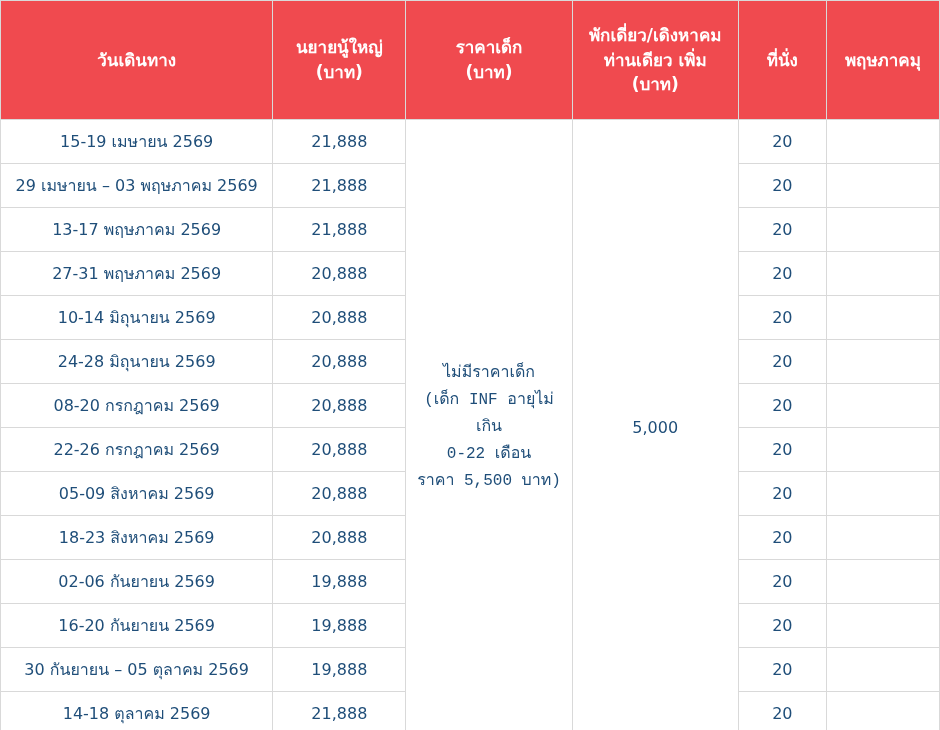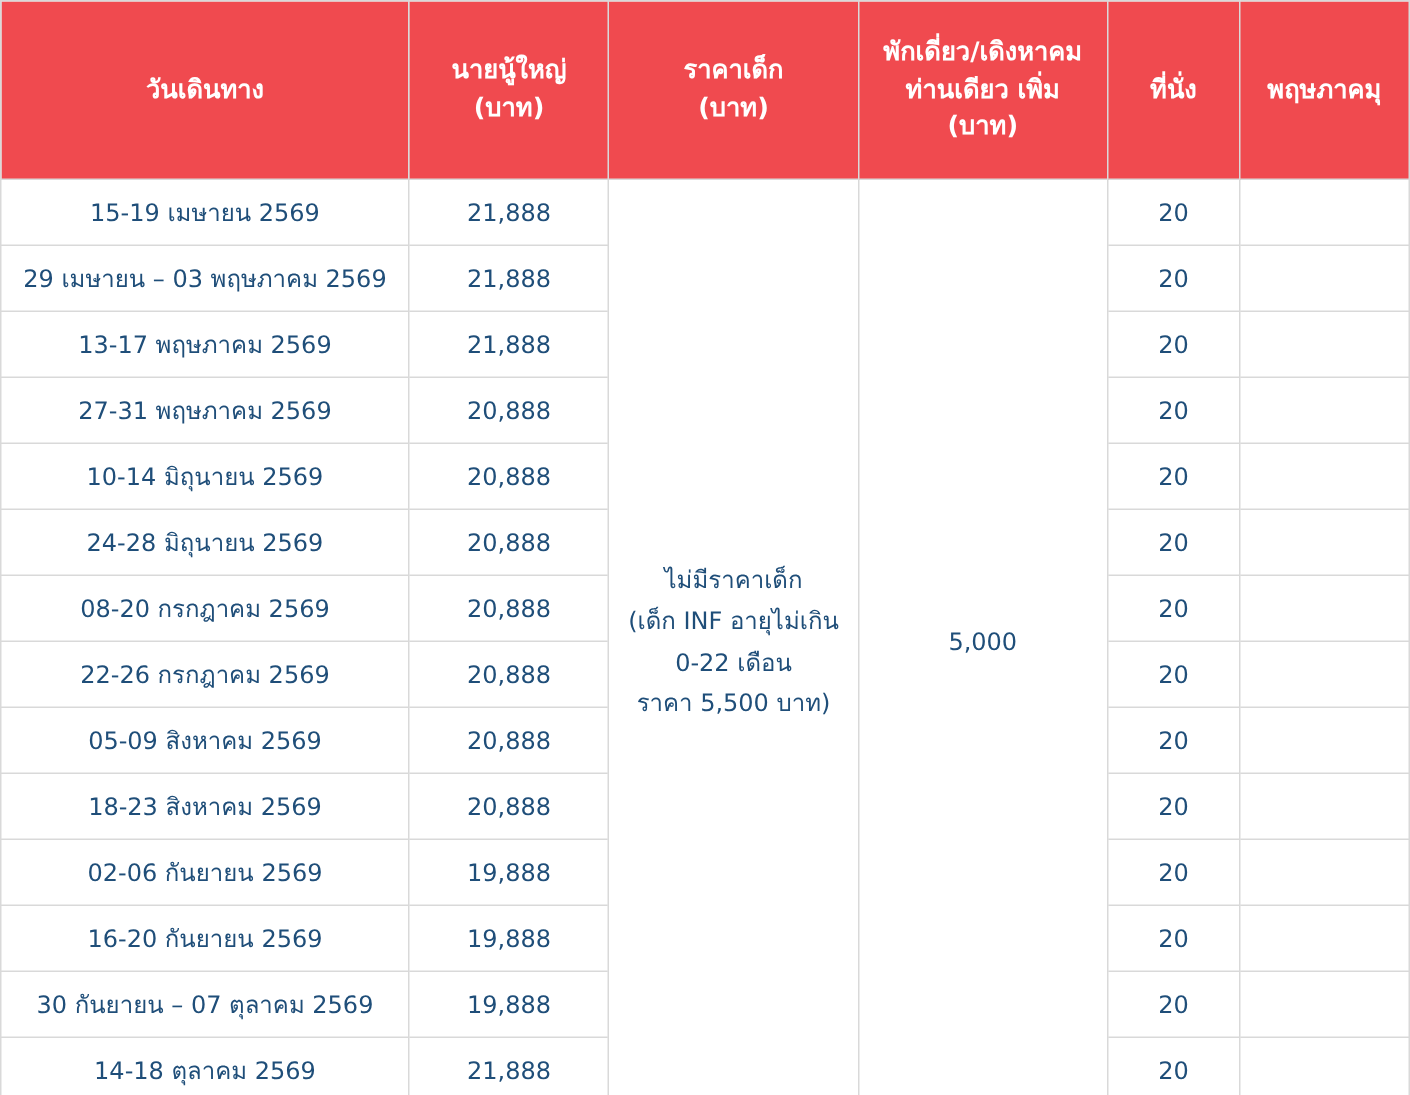--- a/index.html
+++ b/index.html
@@ -48,20 +48,21 @@
     text-align: center;
   }
   td.child-cell,
   td.single-cell {
     font-size: 16px;
     line-height: 1.7;
     color: #1f4e79;
   }
   td.child-cell div {
     padding: 0 8px;
+    font-family: Liberation Mono, monospace;
   }
   .col-date   { width: 272px; }
   .col-adult  { width: 133px; }
   .col-child  { width: 166px; }
   .col-single { width: 166px; }
   .col-seat   { width: 88px; }
   .col-note   { width: 113px; }
 </style>
 </head>
 <body>
@@ -74,21 +75,21 @@
     <col class="col-single">
     <col class="col-seat">
     <col class="col-note">
   </colgroup>
   <thead>
     <tr>
       <th>
         <span>วันเดินทาง</span>
       </th>
       <th>
-        <span>นายนู้ใหญ่</span><br>
+        <span>นยายนู้ใหญ่</span><br>
         <span>(บาท)</span>
       </th>
       <th>
         <span>ราคาเด็ก</span><br>
         <span>(บาท)</span>
       </th>
       <th>
         <span>พักเดี่ยว/เดิงหาคม</span><br>
         <span>ท่านเดียว เพิ่ม</span><br>
         <span>(บาท)</span>
@@ -172,21 +173,21 @@
         <td>20</td>
         <td></td>
       </tr>
       <tr>
         <td class="date-cell">16-20 กันยายน 2569</td>
         <td>19,888</td>
         <td>20</td>
         <td></td>
       </tr>
       <tr>
-        <td class="date-cell">30 กันยายน – 07 ตุลาคม 2569</td>
+        <td class="date-cell">30 กันยายน – 05 ตุลาคม 2569</td>
         <td>19,888</td>
         <td>20</td>
         <td></td>
       </tr>
       <tr>
         <td class="date-cell">14-18 ตุลาคม 2569</td>
         <td>21,888</td>
         <td>20</td>
         <td></td>
       </tr>

